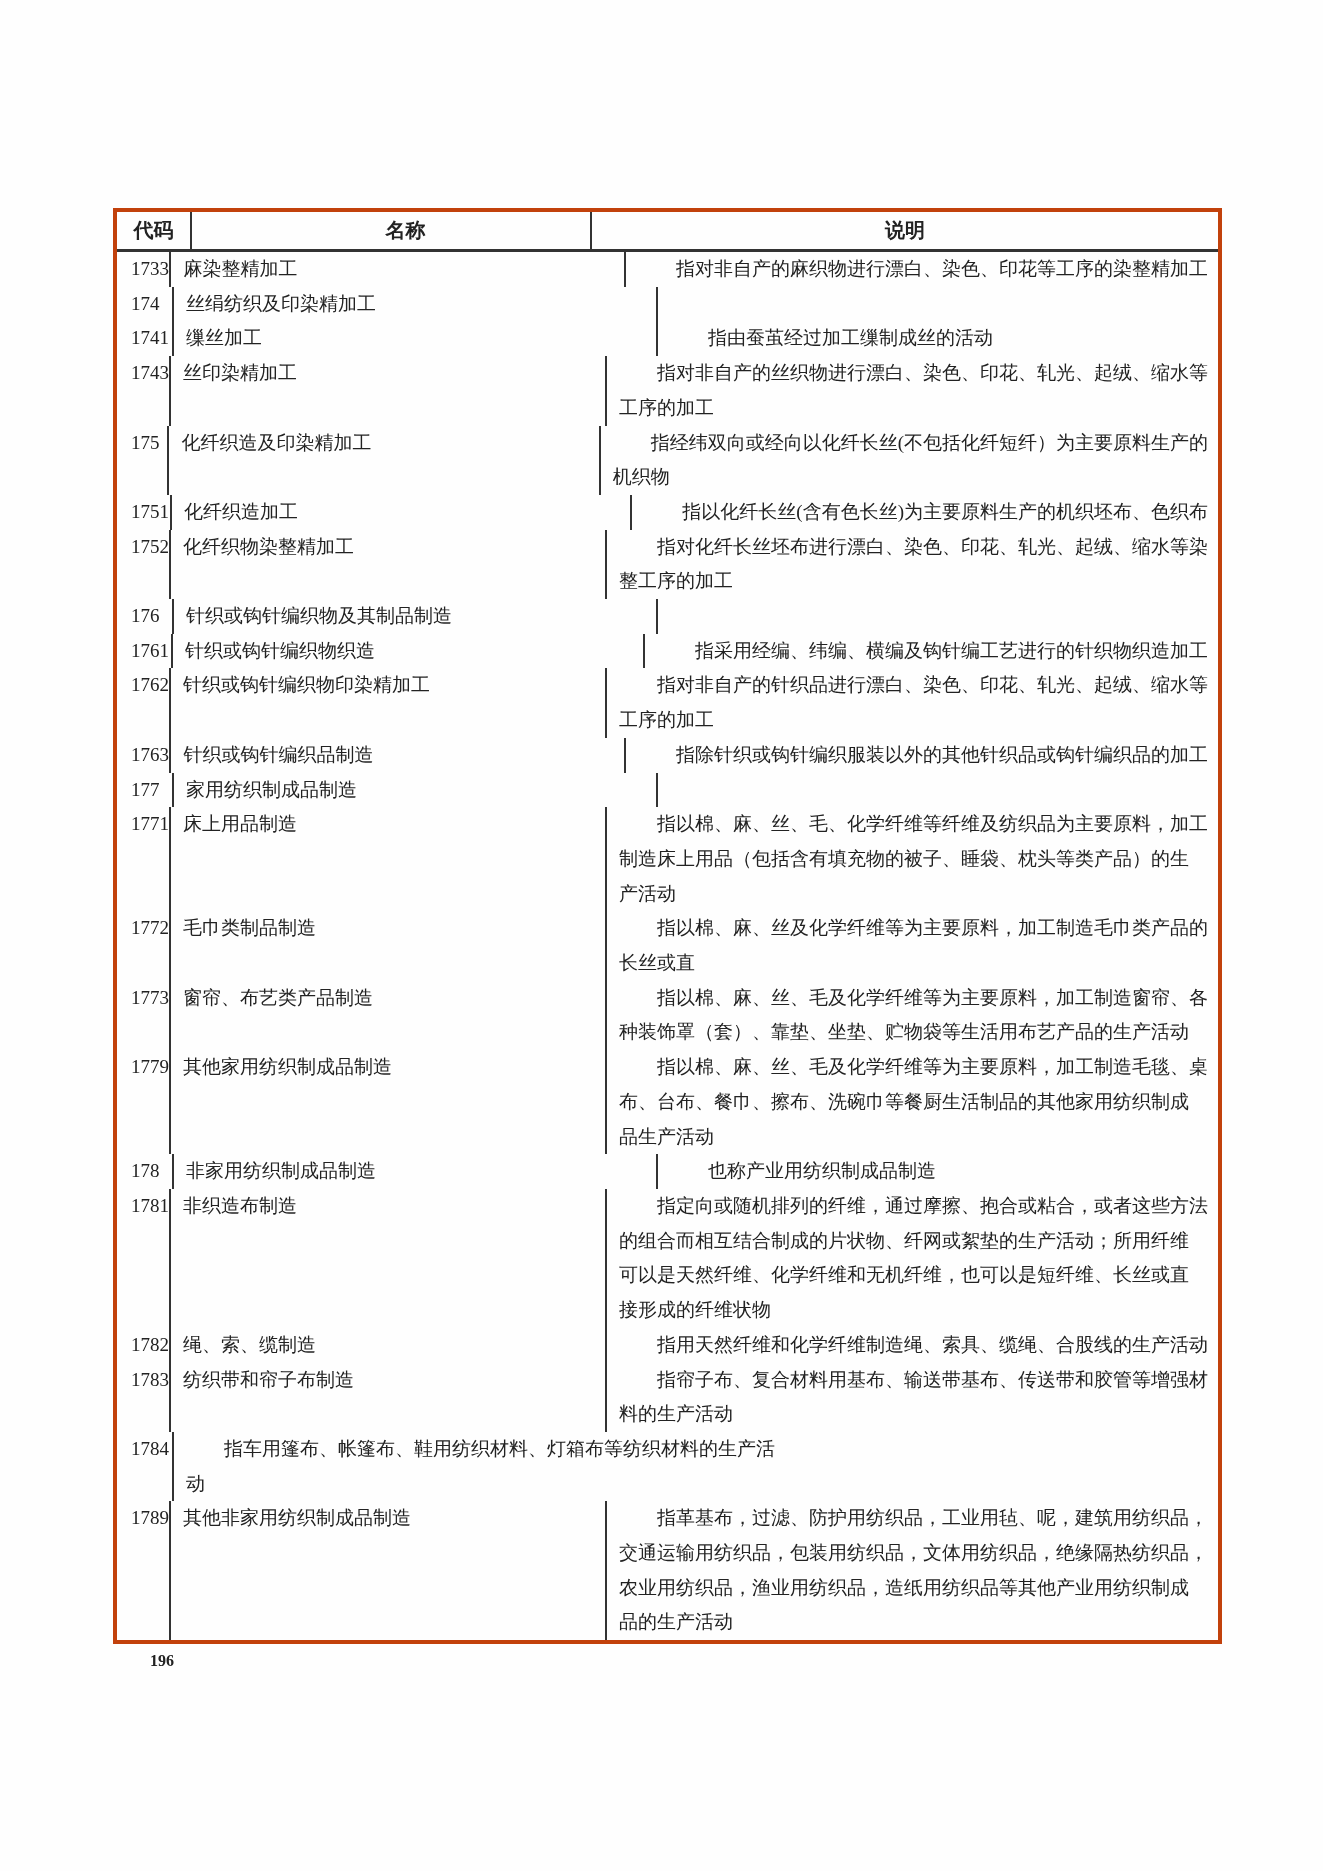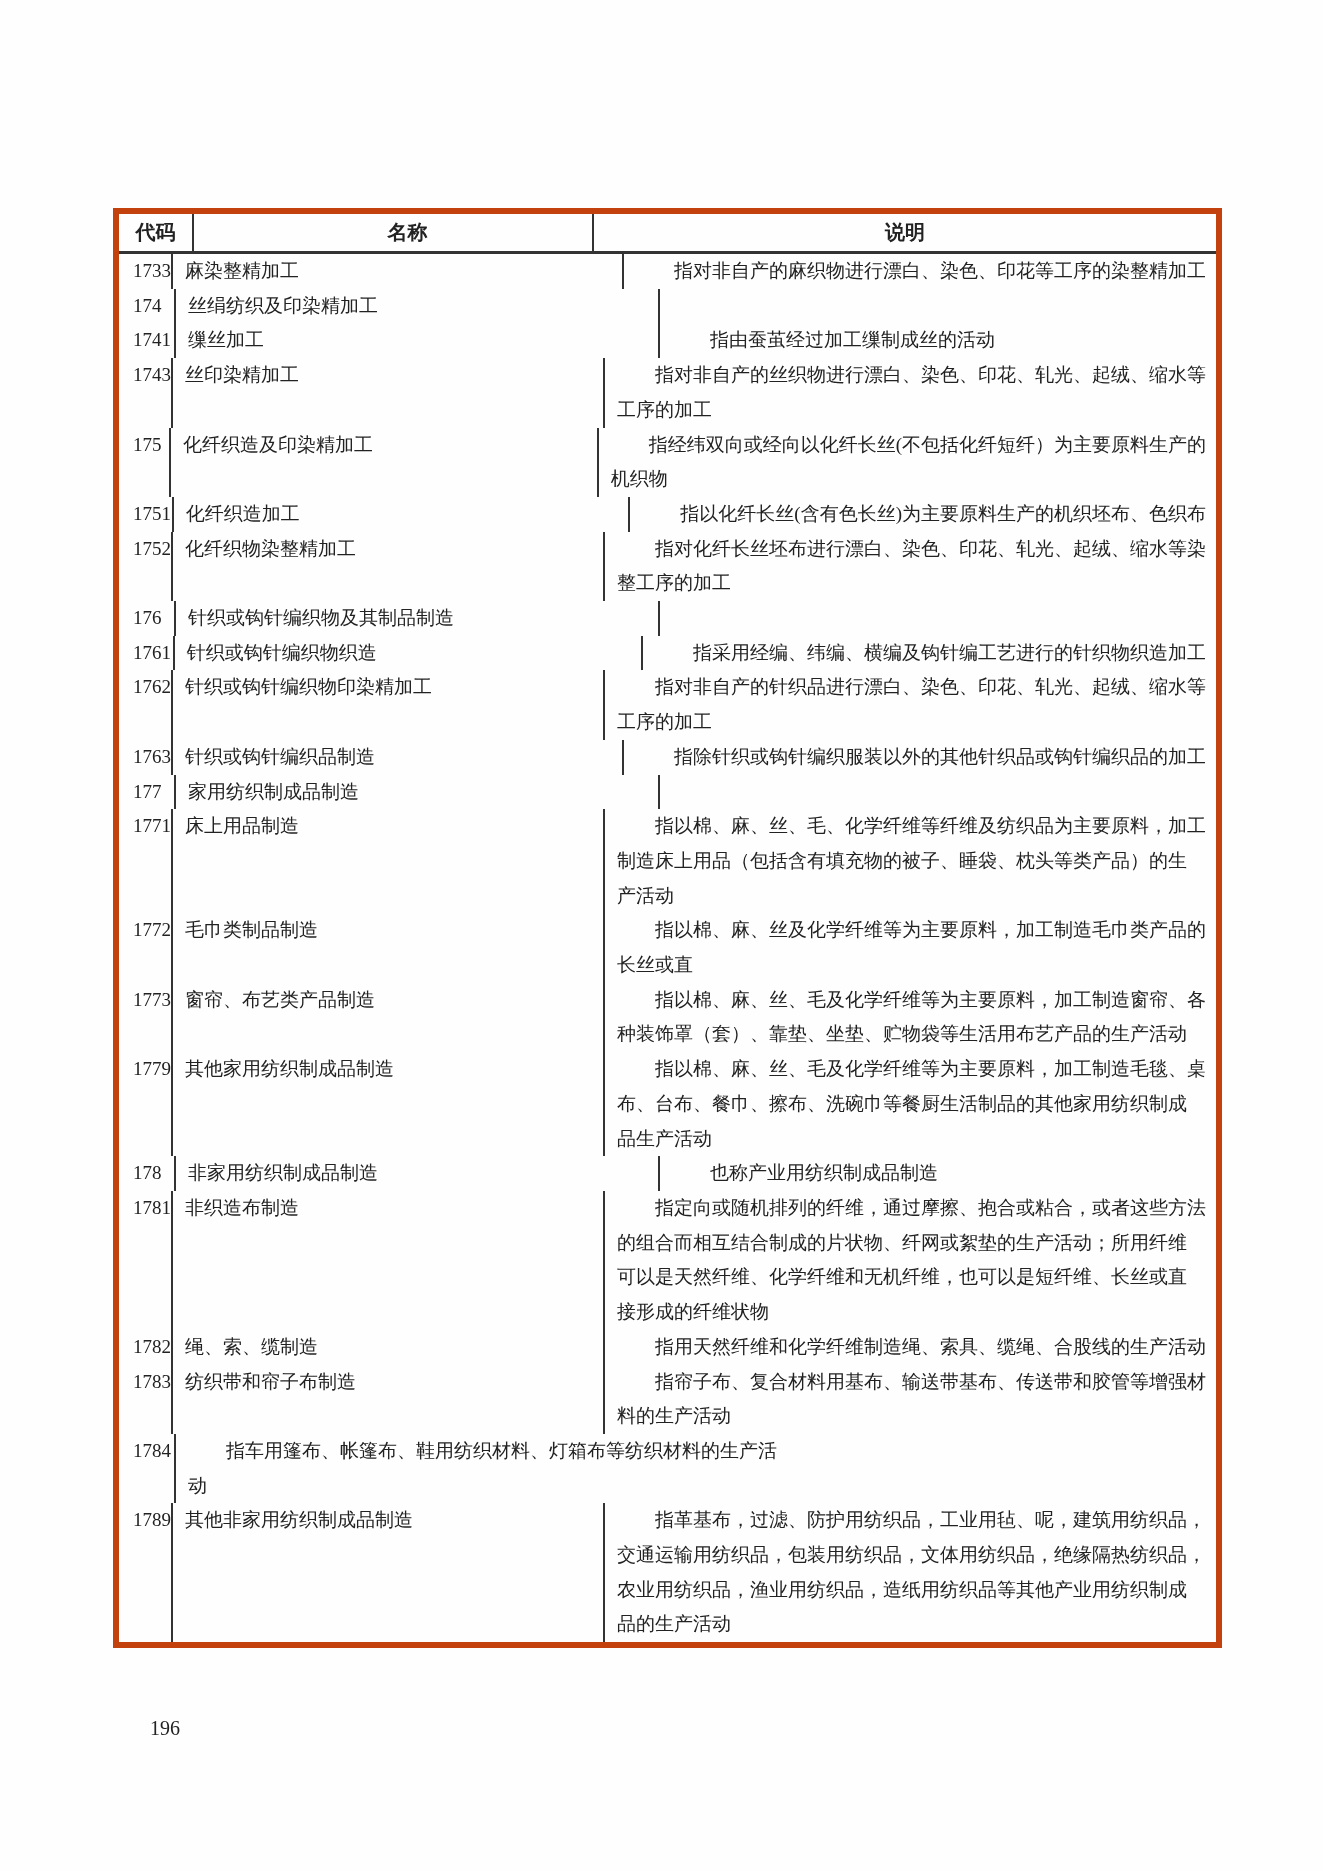--- a/index.html
+++ b/index.html
@@ -19,21 +19,21 @@
     font-size: 21.5px;
     letter-spacing: 0.5px;
     white-space: nowrap;
     margin-top: 46px;
   }
   .codes-table {
     position: absolute;
     left: 113px;
     top: 208px;
     width: 1109px;
-    border: 6px solid #c2410c;
+    border: 4px solid #c2410c;
     box-sizing: border-box;
     background: #fefefe;
   }
   .thead {
     display: flex;
     border-bottom: 3px solid #333333;
   }
   .th {
     box-sizing: border-box;
     font-weight: bold;
@@ -65,22 +65,23 @@
   }
   .cell-desc {
     flex: 1;
     padding: 0 10px 0 12px;
   }
   .cell-desc .dline { white-space: nowrap; }
   .cell-desc .dline:first-child { text-indent: 2em; }
   .page-number {
     position: absolute;
     left: 150px;
-    top: 1717px;
-    font-size: 20px;
+    top: 1652px;
+    font-size: 16px;
+    font-weight: bold;
   }
 </style>
 </head>
 <body>
 
 <div class="page">
 
   <div class="doc-code">JY/T 1001-2012</div>
 
   <div class="codes-table">

